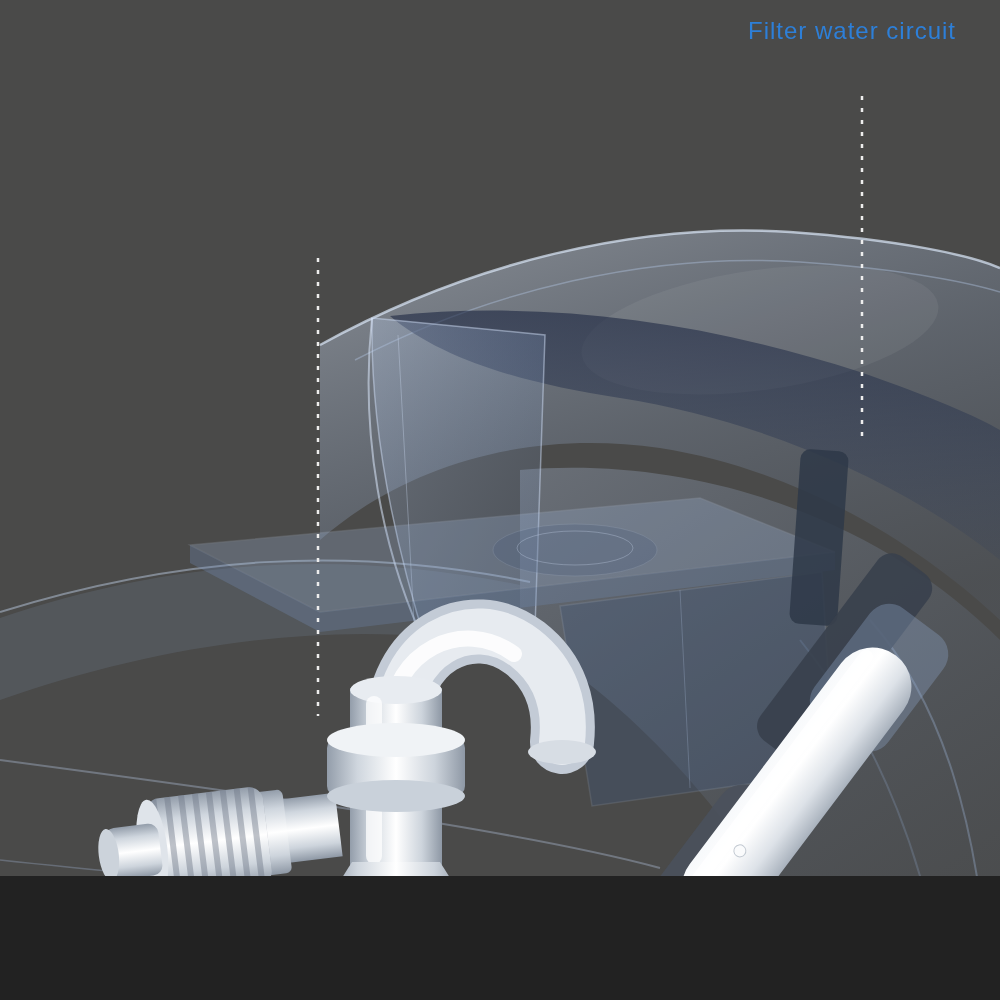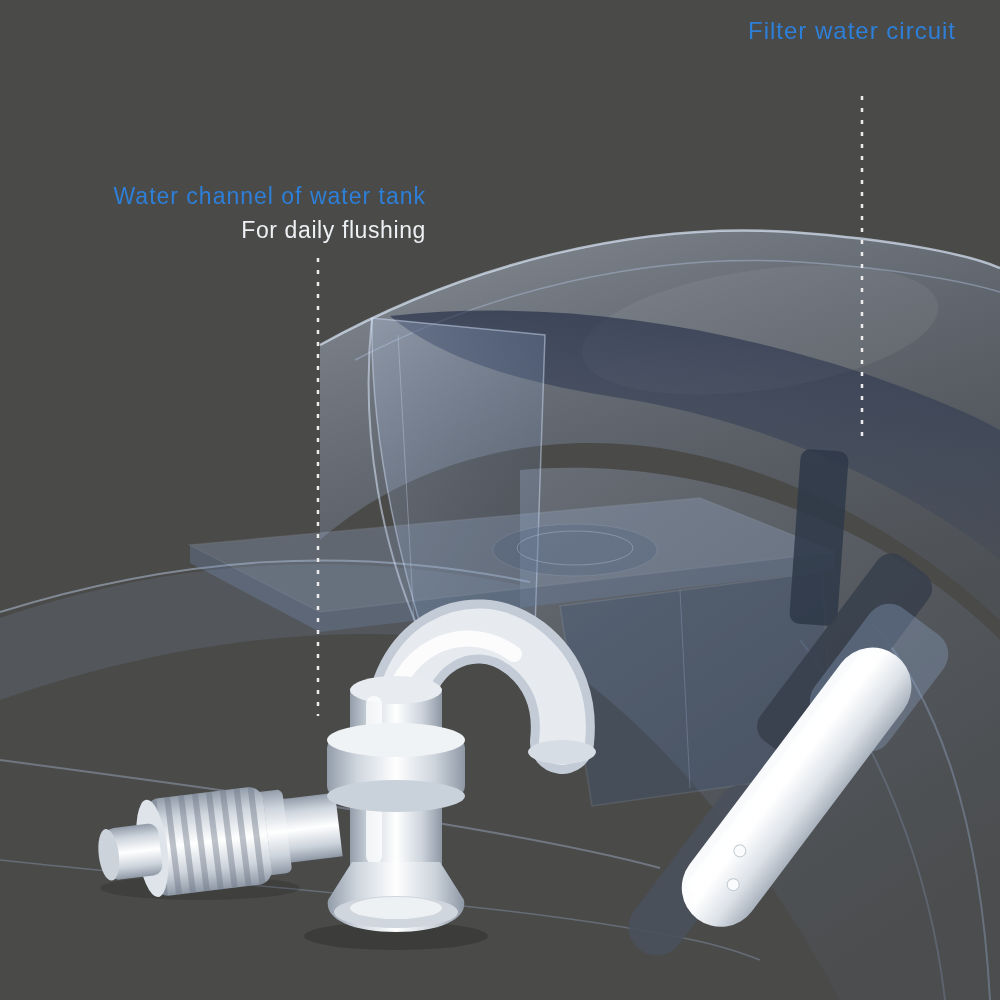--- a/index.html
+++ b/index.html
@@ -3,21 +3,21 @@
 <meta charset="utf-8">
 <style>
   :root{
     --bg:#4a4a49;
     --accent:#2d7fd8;
     --text:#eef1f4;
   }
   html,body{margin:0;padding:0;background:#222;}
   .stage{
     position:relative;
-    width:1000px;height:1000px;
+    width:1000px;height:876px;
     margin:0 auto;
     background:var(--bg);
     overflow:hidden;
     font-family:"Liberation Sans", sans-serif;
   }
   .stage svg.illus{position:absolute;left:0;top:0;}
   .label{position:absolute;line-height:1.25;}
   .label .title{
     color:var(--accent);
     font-size:24px;
@@ -177,18 +177,14 @@
     </g>
 
     <line x1="862" y1="96" x2="862" y2="436" stroke="#ededed" stroke-width="2.5" stroke-dasharray="4 8"></line>
     <line x1="318" y1="258" x2="318" y2="716" stroke="#ededed" stroke-width="2.5" stroke-dasharray="4 8"></line>
   </svg>
 
   <div class="label label-filter">
     <div class="title">Filter water circuit</div>
   </div>
 
-  <div class="label label-tank">
-    <div class="title">Water channel of water tank</div>
-    <div class="subtitle">For daily flushing</div>
-  </div>
 
 </div>
 
 </body></html>

